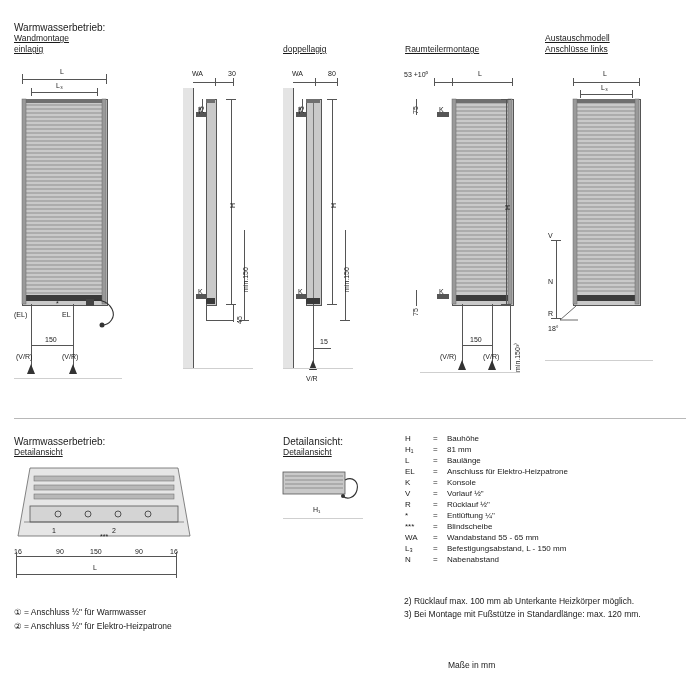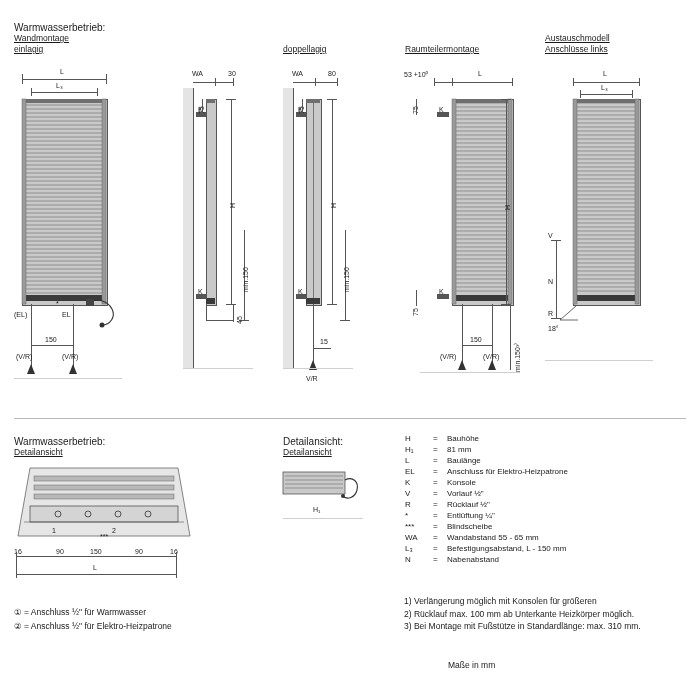--- a/index.html
+++ b/index.html
@@ -514,26 +514,22 @@
     <tr>
       <td>N</td>
       <td>=</td>
       <td>Nabenabstand</td>
     </tr>
   </tbody>
 </table>
 
 <div class="abs notes" style="left:404px;top:595px;width:290px;">
   <div>
-    <span>1)</span>
-    <span>Verlängerung möglich mit Konsolen für größeren</span>
-  </div>
-  <div>
     <span>2)</span>
     <span>Rücklauf max. 100 mm ab Unterkante Heizkörper möglich.</span>
   </div>
   <div>
     <span>3)</span>
-    <span>Bei Montage mit Fußstütze in Standardlänge: max. 310 mm.</span>
+    <span>Bei Montage mit Fußstütze in Standardlänge: max. 120 mm.</span>
   </div>
 </div>
 
 <div class="abs" style="left:404px;top:660px;font-size:8.5px;padding-left:44px;">Maße in mm</div>
 
 </body></html>

